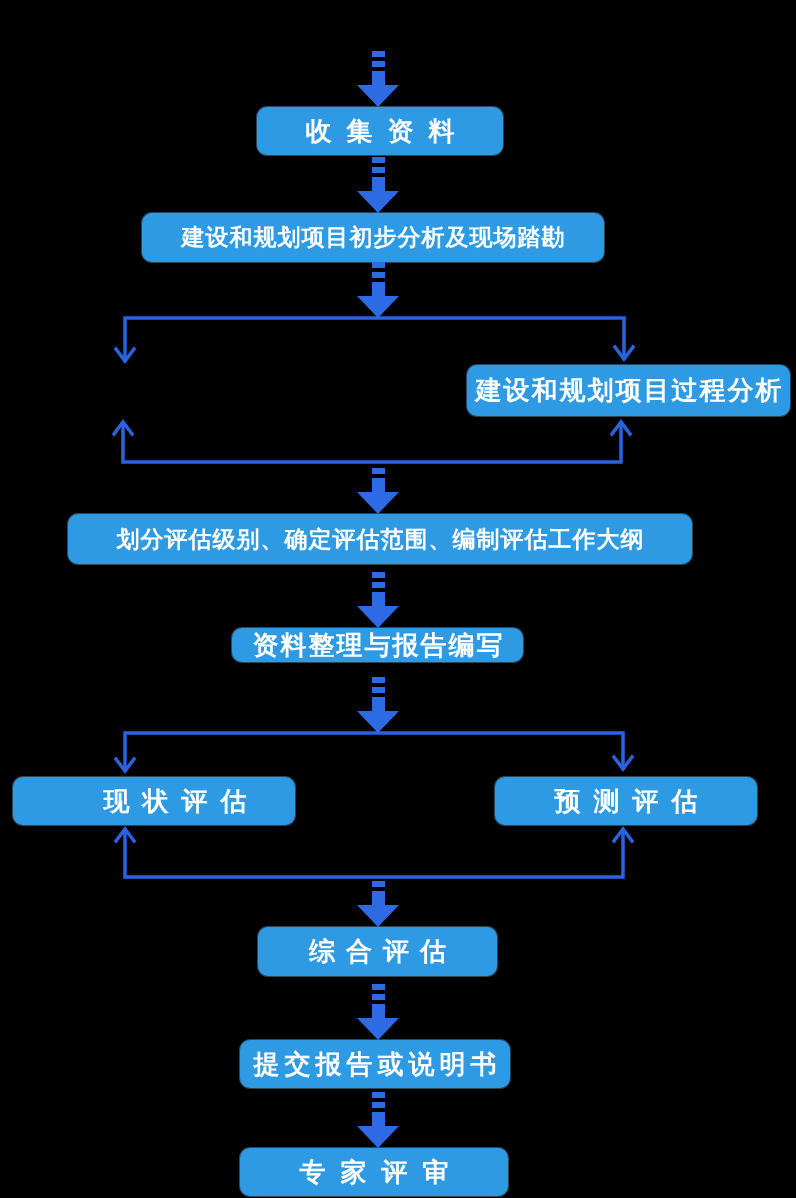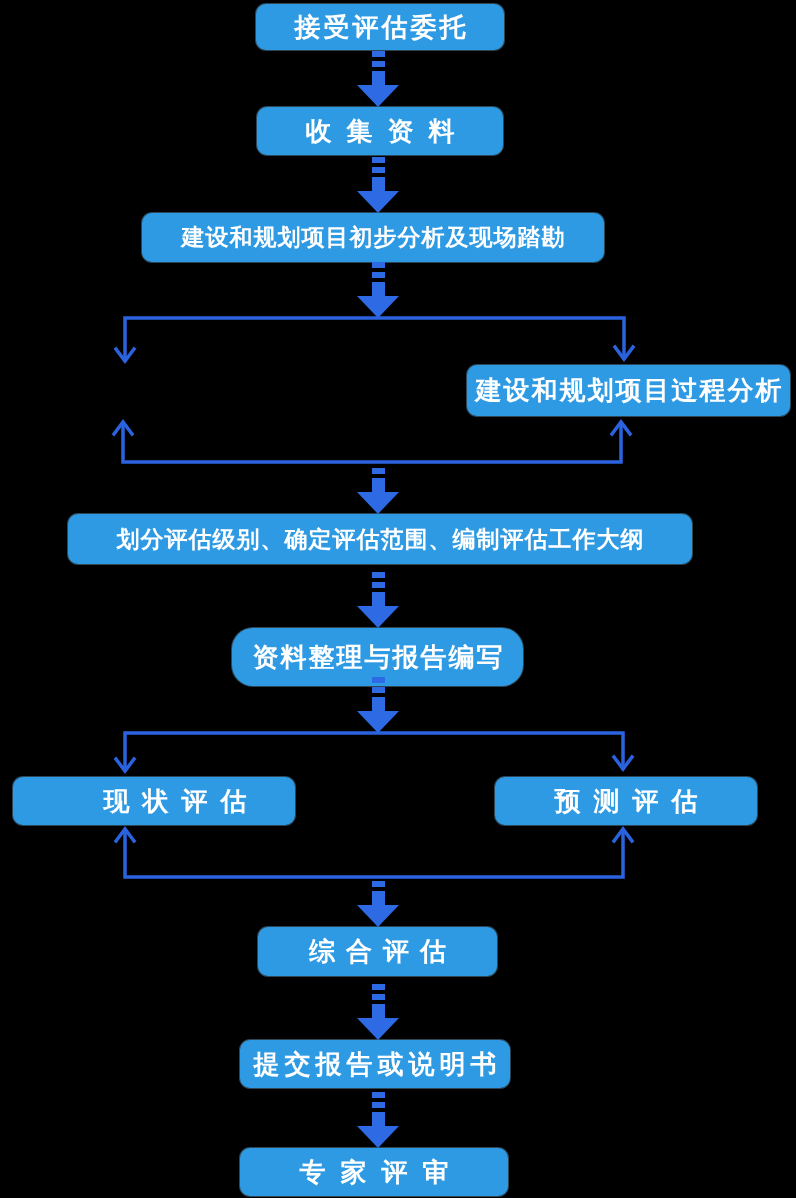--- a/index.html
+++ b/index.html
@@ -45,42 +45,39 @@
     <path d="M123 462 H621 M123 462 V425 M621 462 V425"></path>
     <path d="M114 434 L123 422 L132 434 M612 434 L621 422 L630 434"></path>
 
     <path d="M125 733 H623 M125 733 V770 M623 733 V768"></path>
     <path d="M116 759 L125 771 L134 759 M614 757 L623 769 L632 757"></path>
 
     <path d="M125 877 H623 M125 877 V832 M623 877 V832"></path>
     <path d="M116 841 L125 829 L134 841 M614 841 L623 829 L632 841"></path>
   </svg>
 
-  <div class="node" style="left:256px;top:4px;width:248px;height:46px;">
-    <span class="ls3">接受评估委托</span>
-  </div>
 
   <div class="node" style="left:257px;top:107px;width:246px;height:48px;">
     <span class="ls15">收集资料</span>
   </div>
 
   <div class="node fs25" style="left:142px;top:213px;width:462px;height:49px;">
     <span class="ls1">建设和规划项目初步分析及现场踏勘</span>
   </div>
 
 
   <div class="node" style="left:467px;top:365px;width:323px;height:51px;">
     <span class="ls2">建设和规划项目过程分析</span>
   </div>
 
   <div class="node fs25" style="left:68px;top:514px;width:624px;height:50px;">
     <span class="ls1">划分评估级别、确定评估范围、编制评估工作大纲</span>
   </div>
 
-  <div class="node" style="left:232px;top:628px;width:291px;height:58px;border-radius:21px;">
+  <div class="node" style="left:232px;top:628px;width:291px;height:34px;">
     <span class="ls2">资料整理与报告编写</span>
   </div>
 
   <div class="node" style="left:13px;top:777px;width:240px;height:48px;padding-left:42px;">
     <span class="ls13">现状评估</span>
   </div>
 
   <div class="node" style="left:258px;top:927px;width:239px;height:49px;">
     <span class="ls11">综合评估</span>
   </div>

